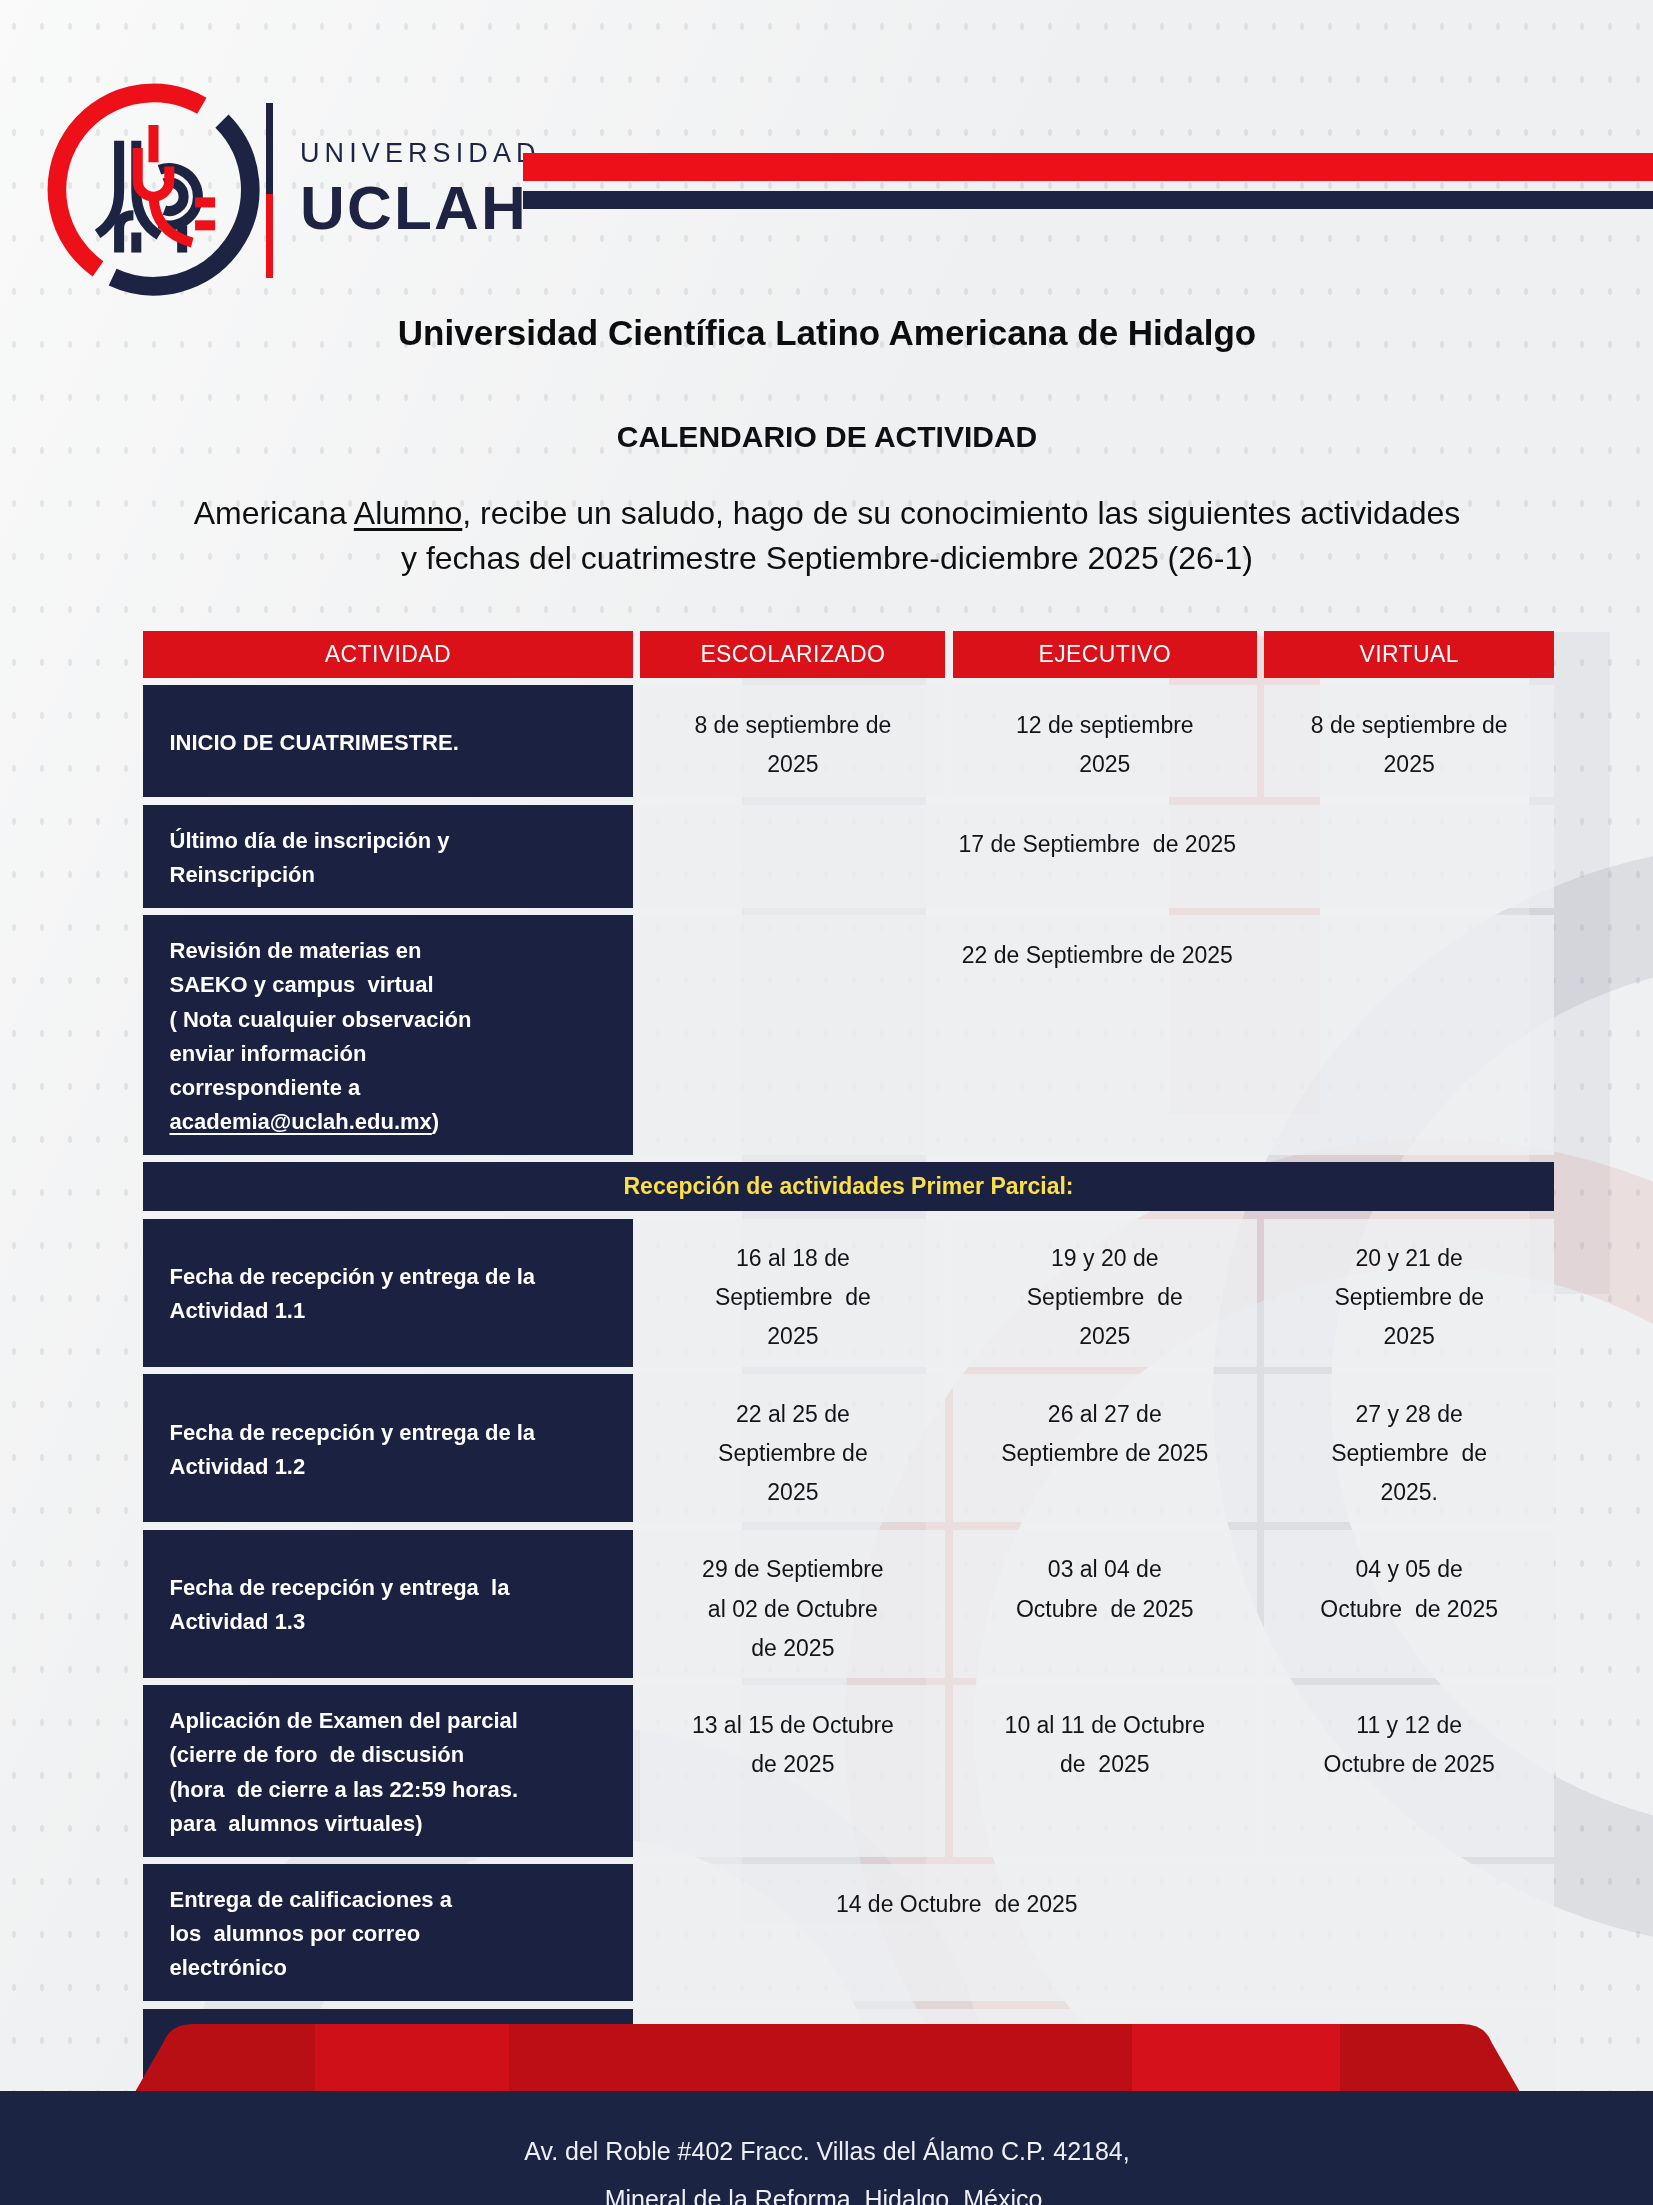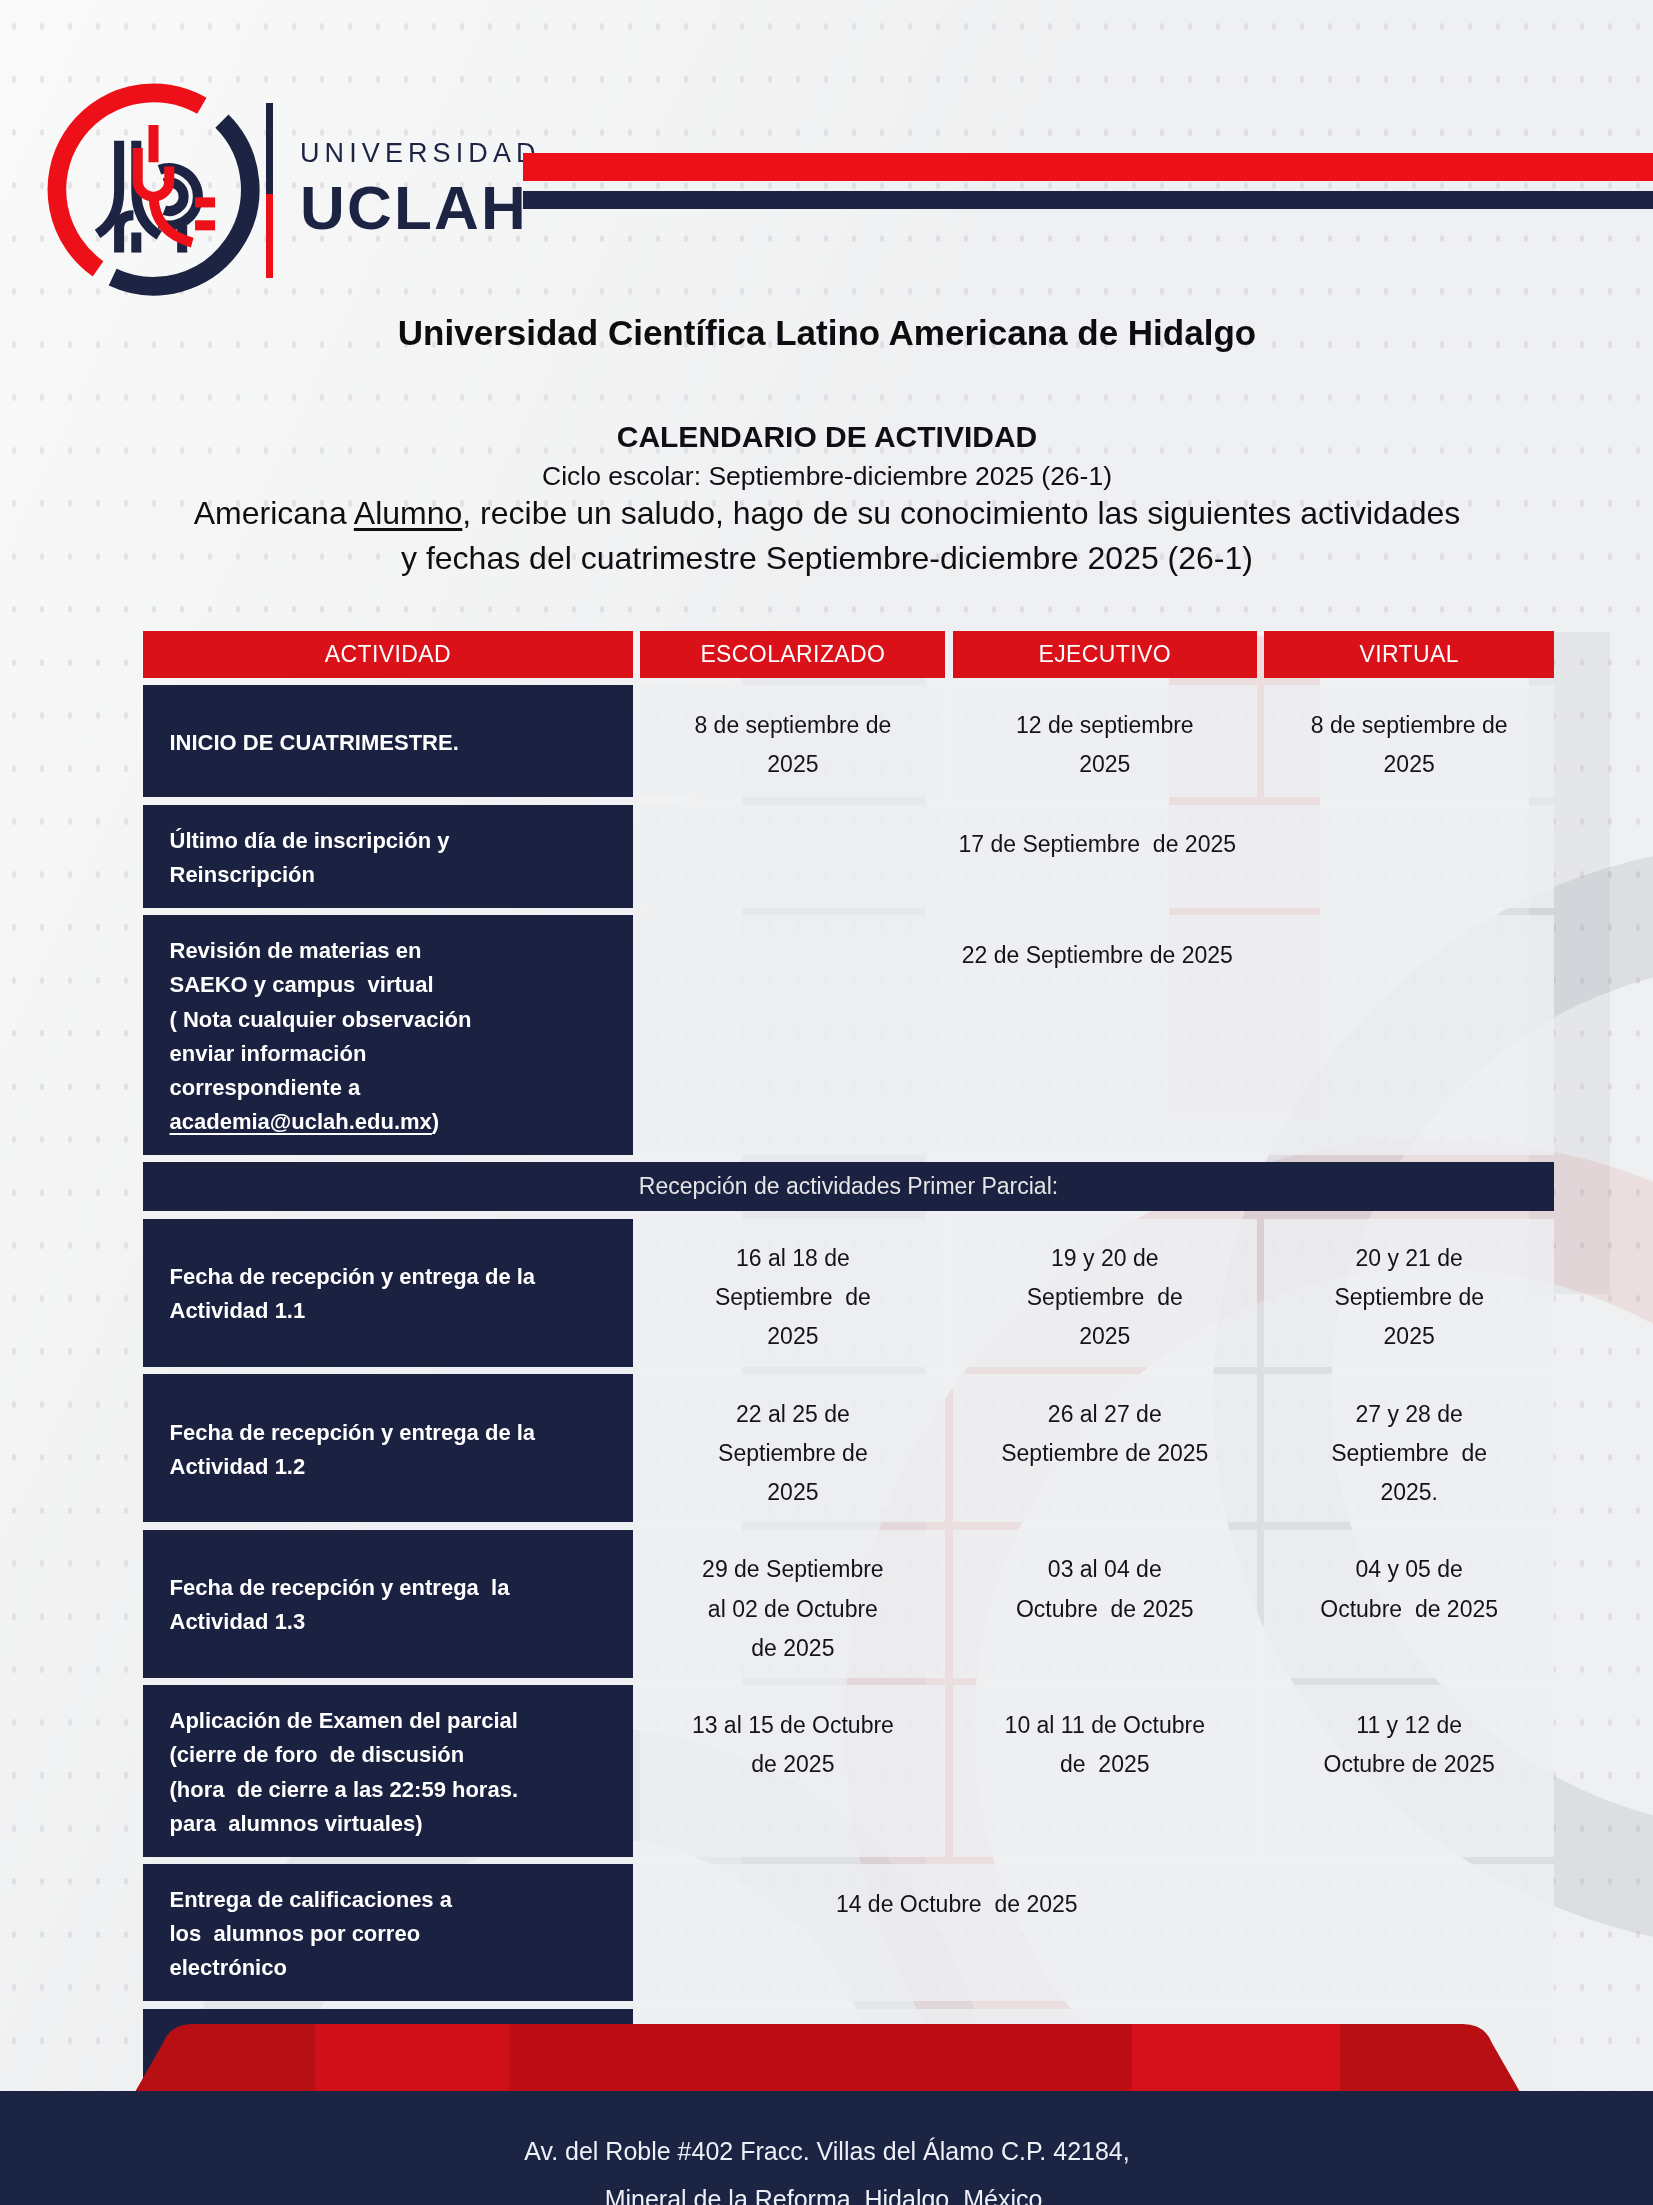--- a/index.html
+++ b/index.html
@@ -60,21 +60,21 @@
   .cell-head { background:#da1118; color:#ffffff; font-weight:400; font-size:23px;
     letter-spacing:0.4px; display:flex; align-items:center; justify-content:center; height:47px; }
   .cell-activity { background:#1b2140; color:#ffffff; font-weight:700; font-size:22px;
     line-height:1.55; padding:19px 13.2px 16px 26.5px; white-space:pre-wrap;
     display:flex; flex-direction:column; justify-content:center; }
   .cell-date { background:rgba(237,238,241,0.84); color:#141418; font-size:23px;
     font-weight:500; line-height:1.7; text-align:center; white-space:pre-wrap;
     display:flex; justify-content:center; align-items:flex-start; padding:20.6px 5.9px 10.3px; }
   .cell-date.merged { grid-column:2 / 5; }
   .cell-date.bias { padding-right:287px; }
-  .section-row { background:#1b2140; color:#e5e5e5; font-weight:400; font-size:23px;
+  .section-row { background:#1b2140; color:#fde047; font-weight:700; font-size:23px;
     text-align:center; display:flex; align-items:center; justify-content:center; min-height:49px; }
   .email-link { color:#ffffff; text-decoration:underline; text-underline-offset:3.7px; }
 
   
   .ribbon { position:absolute; left:135px; top:2024px; width:1385px; height:68px; }
   .footbar { position:absolute; left:0; top:2091px; width:1654px; height:114px;
     background:#1b2442; color:#eef0f8; text-align:center; font-size:25px;
     line-height:1.9; padding-top:37px; }
 </style>
 </head>
@@ -119,21 +119,20 @@
   <div class="uclah">UCLAH</div>
 </div>
 <div class="stripes">
   <div class="stripe-red"></div>
   <div class="stripe-navy"></div>
 </div>
 
 <div class="page-title">Universidad Científica Latino Americana de Hidalgo</div>
 <div class="subhead">
   <div class="doc-title">CALENDARIO DE ACTIVIDAD</div>
-  <div class="cycle">Ciclo escolar: Septiembre-diciembre 2025 (26-1)</div>
 </div>
 <div class="greeting">
   <div><span>Americana </span><span class="u">Alumno</span><span>, recibe un saludo, hago de su conocimiento las siguientes actividades</span></div>
   <div>y fechas del cuatrimestre Septiembre-diciembre 2025 (26-1)</div>
 </div>
 
 <div class="cal-table" id="cal-table">
   <div class="t-row" id="thead">
       <div class="cell cell-head">ACTIVIDAD</div>
       <div class="cell cell-head">ESCOLARIZADO</div>

